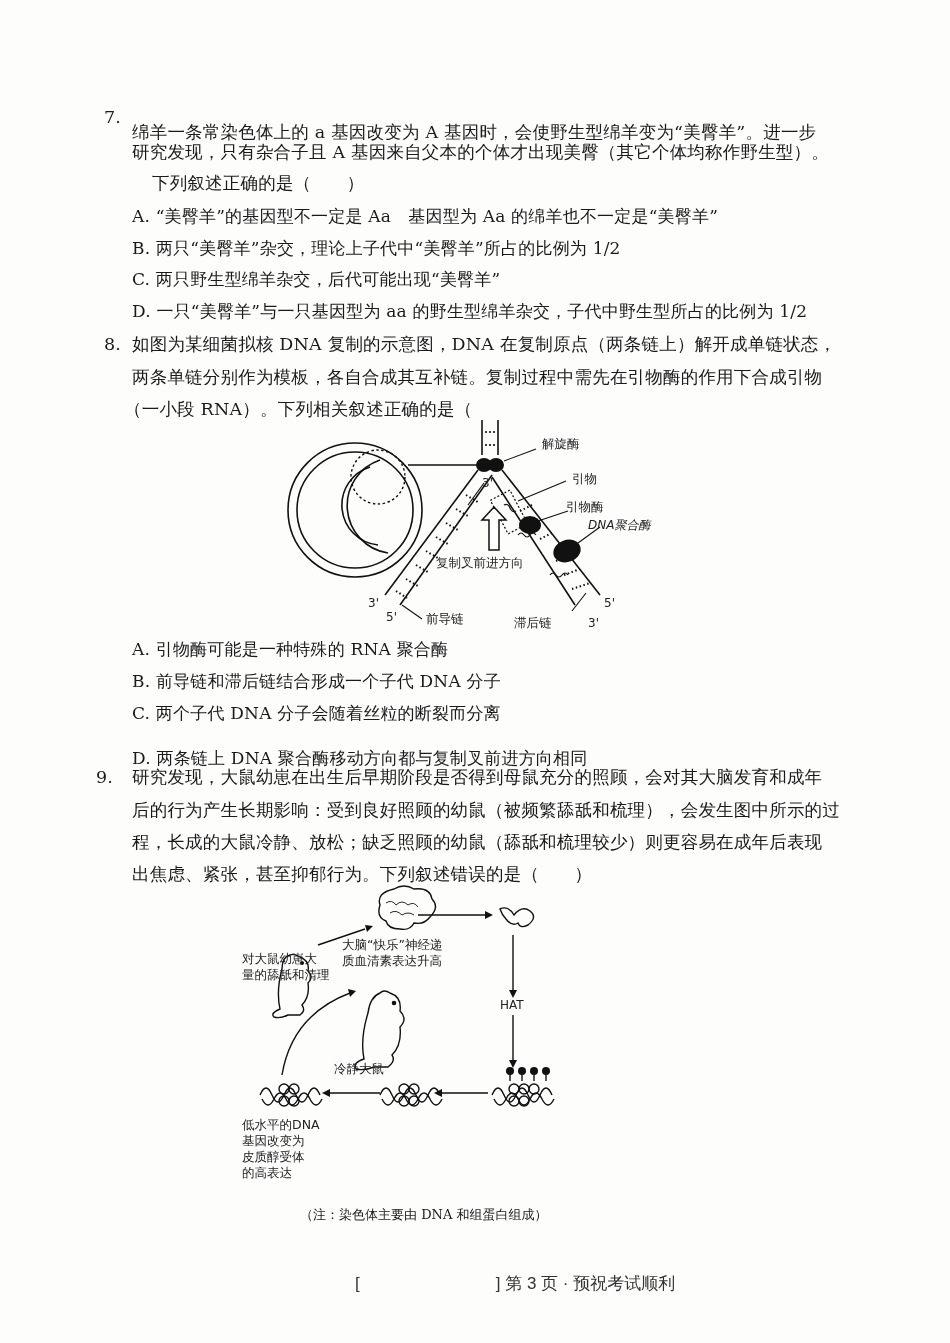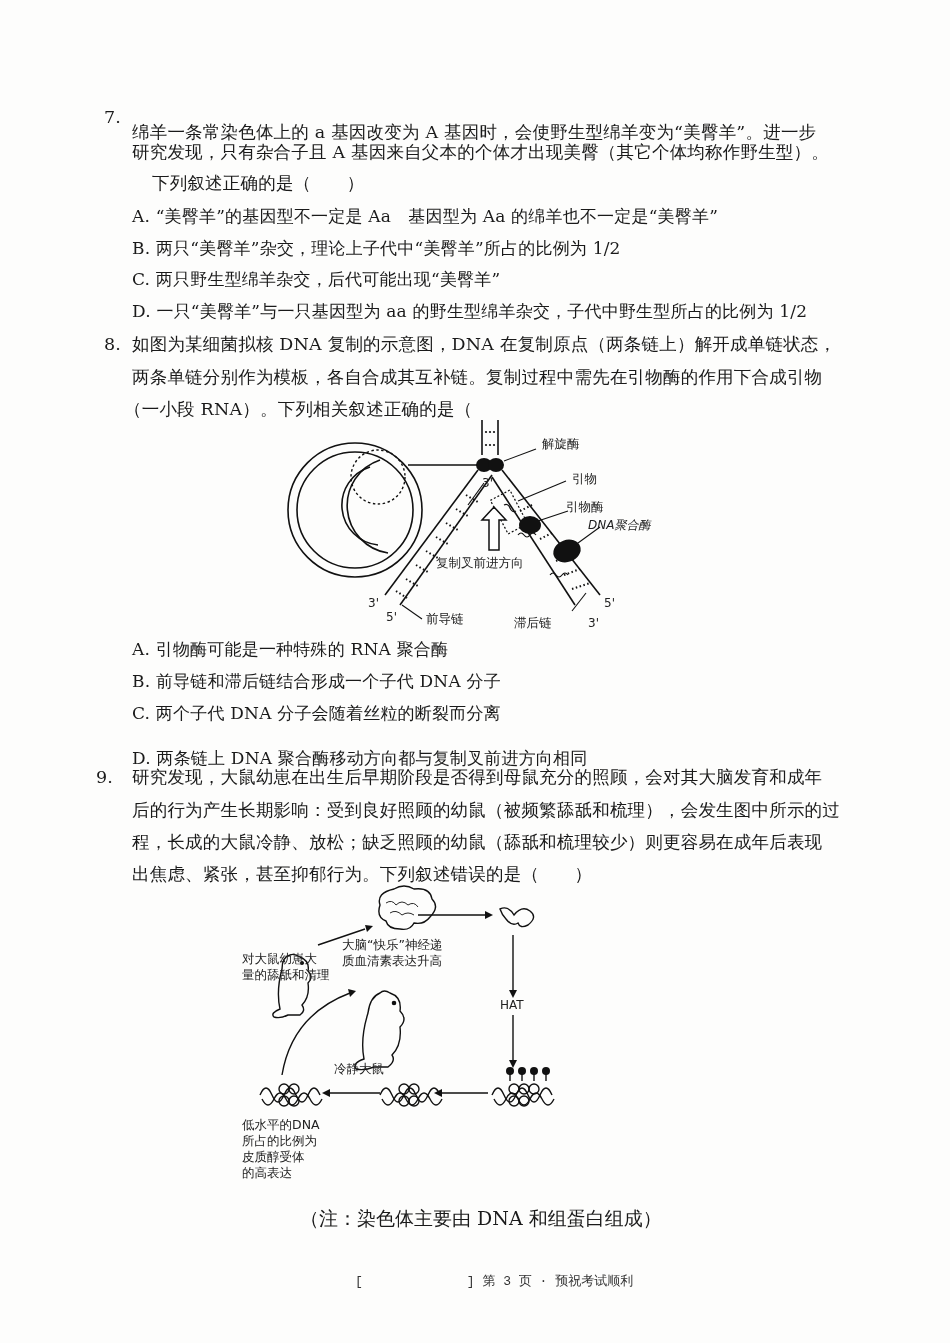--- a/index.html
+++ b/index.html
@@ -24,29 +24,29 @@
     position: absolute;
     font-size: 12.5px;
     line-height: 16px;
     white-space: nowrap;
     font-family: "DejaVu Sans", "Liberation Sans", sans-serif;
     color: #222;
   }
   .fig-label.small { font-size: 12px; }
   .note {
     position: absolute;
-    font-size: 19px;
+    font-size: 13px;
     white-space: nowrap;
   }
   .footer {
     position: absolute;
     left: 355px; top: 1272px;
-    font-size: 13px;
+    font-size: 17px;
     color: #333;
-    font-family: Liberation Mono, monospace;
+    font-family: Liberation Sans, sans-serif;
     white-space: nowrap;
   }
 </style>
 </head>
 <body>
 
 <div>
   <div class="q-line" style="left:104px; top:106px;">7.</div>
   <div class="q-line" style="left:132px; top:121px;">绵羊一条常染色体上的 a 基因改变为 A 基因时，会使野生型绵羊变为“美臀羊”。进一步</div>
   <div class="q-line" style="left:132px; top:141px;">研究发现，只有杂合子且 A 基因来自父本的个体才出现美臀（其它个体均称作野生型）。</div>
@@ -271,21 +271,21 @@
     </div>
     <div class="fig-label" style="left:112px; top:52px;">
       <div>大脑“快乐”神经递</div>
       <div>质血清素表达升高</div>
     </div>
     <span class="fig-label small" style="left:270px; top:112px;">HAT</span>
     <span class="fig-label" style="left:104px; top:176px;">冷静大鼠</span>
 
     <div class="fig-label" style="left:12px; top:232px;">
       <div>低水平的DNA</div>
-      <div>所占的比例为</div>
+      <div>基因改变为</div>
       <div>皮质醇受体</div>
       <div>的高表达</div>
     </div>
   </div>
 
   <div class="note" style="left:300px; top:1206px;">（注：染色体主要由 DNA 和组蛋白组成）</div>
 </div>
 
 <div class="footer">[　　　　　　　　] 第 3 页 · 预祝考试顺利</div>
 

